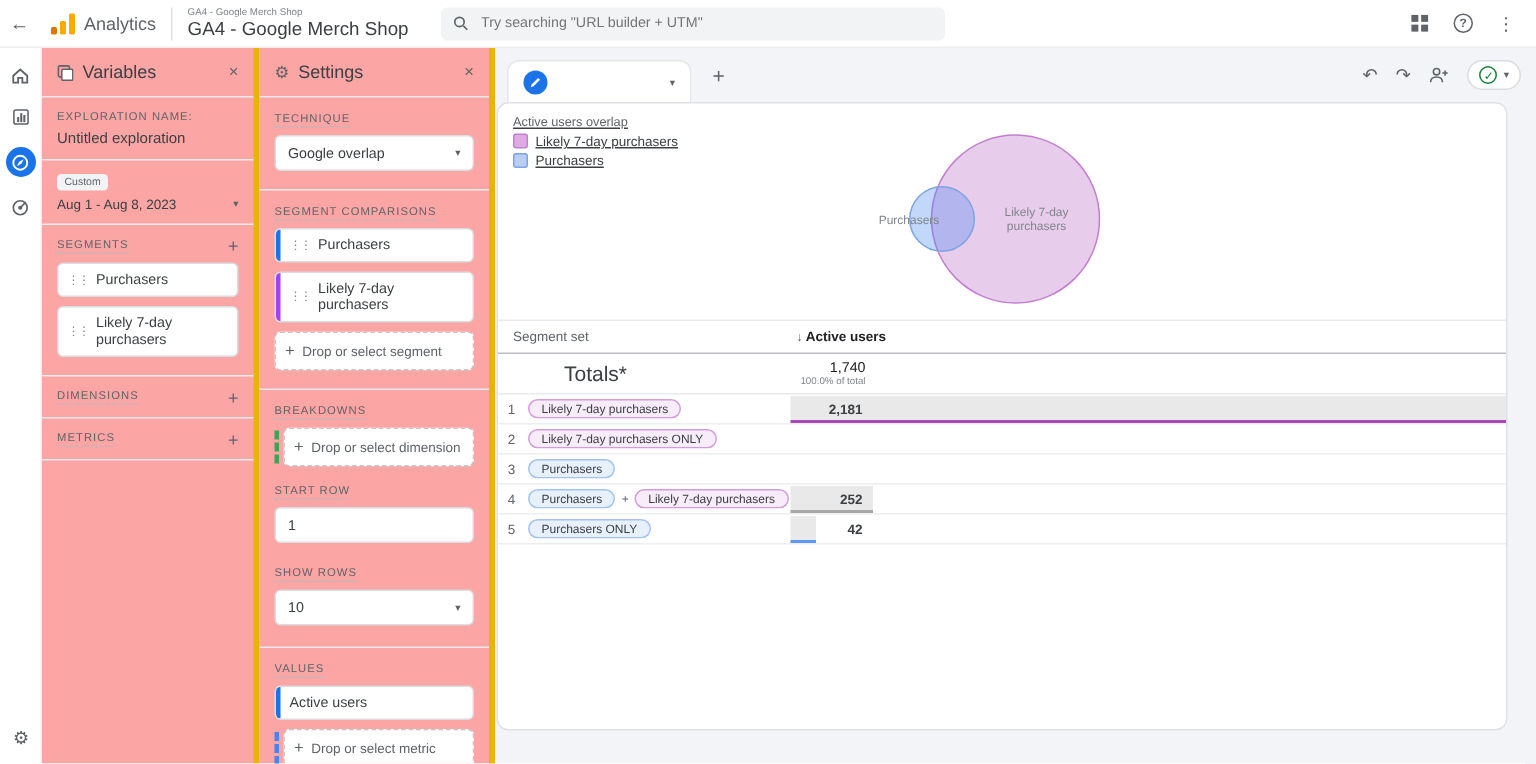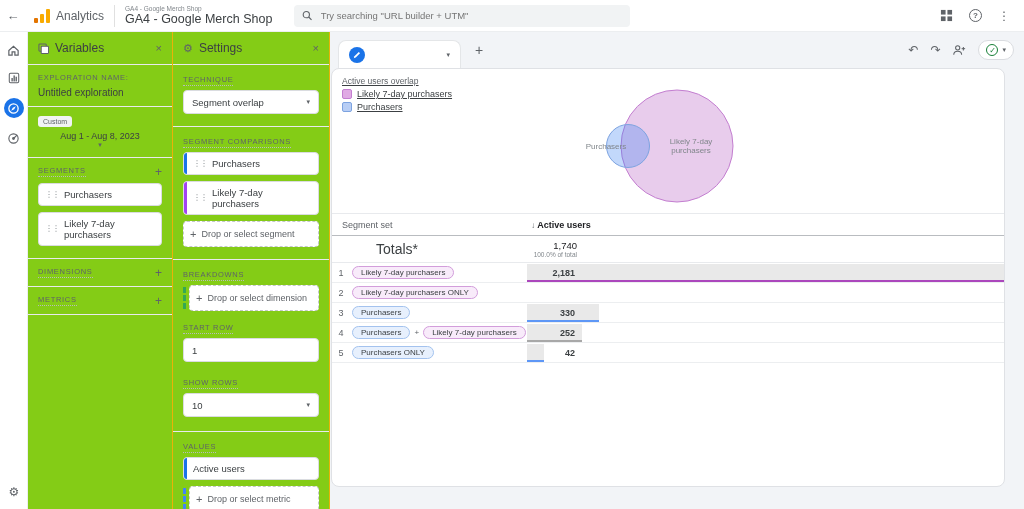--- a/index.html
+++ b/index.html
@@ -25,35 +25,35 @@
   .kebab { font-size:12px; }
 
   
   .body { position:absolute; top:32px; left:0; right:0; bottom:0; display:flex; }
   .rail { width:28px; background:#fff; border-right:1px solid #eceef0; display:flex; flex-direction:column; align-items:center; padding-top:10px; gap:12px; position:relative; }
   .rail-icon { width:16px; height:16px; display:flex; align-items:center; justify-content:center; color:#5f6368; cursor:pointer; }
   .rail-icon.active { width:20px; height:20px; background:#1a73e8; border-radius:50%; color:#fff; }
   .rail-gear { position:absolute; bottom:10px; left:0; width:28px; text-align:center; font-size:12px; color:#5f6368; cursor:pointer; }
 
   
-  .panel { background:#84cc16; border-right:1px solid #eab308; position:relative; }
+  .panel { background:#fca5a5; border-right:4px solid #eab308; position:relative; }
   .panel.variables { width:145px; }
   .panel.settings  { width:157px; }
   .panel-header { height:32px; display:flex; align-items:center; padding:0 10px; gap:6px; }
   .panel-title { font-size:12px; color:#3c4043; flex:1; }
   .panel-close { color:#5f6368; font-size:11px; cursor:pointer; }
   .panel-hdr-icon { color:#5f6368; font-size:11px; display:flex; }
   .divider { height:1px; background:#e8eaed; margin:0; }
   .section { padding:8px 10px; }
   .sec-label-row { display:flex; align-items:center; justify-content:space-between; }
   .sec-label { font-size:7.5px; letter-spacing:0.7px; color:#5f6368; border-bottom:1px dotted #b6babd; padding-bottom:1px; }
   .plus-btn { color:#5f6368; font-size:12px; cursor:pointer; line-height:10px; }
   .exp-name { font-size:10px; color:#3c4043; margin-top:4px; }
   .chip { display:inline-block; background:#f1f3f4; border-radius:3px; font-size:7px; color:#5f6368; padding:2px 5px; }
-  .date-row { display:flex; align-items:center; justify-content:space-between; margin-top:4px; cursor:pointer;flex-direction:column; }
+  .date-row { display:flex; align-items:center; justify-content:space-between; margin-top:4px; cursor:pointer; }
   .date-text { font-size:9px; color:#3c4043; }
   .caret { color:#5f6368; font-size:7px; }
 
   .var-card { border:1px solid #dadce0; border-radius:4px; padding:5px 6px; margin-top:6px; display:flex; align-items:center; gap:5px; font-size:9.5px; color:#3c4043; background:#fff; cursor:grab; }
   .drag-handle { color:#80868b; font-size:8px; letter-spacing:-1px; line-height:8px; }
 
   .set-card { border:1px solid #dadce0; border-radius:4px; padding:5px 6px 5px 9px; margin-top:6px; display:flex; align-items:center; gap:5px; font-size:9.5px; color:#3c4043; position:relative; overflow:hidden; background:#fff; cursor:grab; }
   .set-card .edgebar { position:absolute; left:0; top:0; bottom:0; width:3px; }
   .select-box { border:1px solid #dadce0; border-radius:4px; height:24px; display:flex; align-items:center; justify-content:space-between; padding:0 8px; font-size:9.5px; color:#3c4043; margin-top:6px; cursor:pointer; background:#fff; }
   .input-box { border:1px solid #dadce0; border-radius:4px; height:24px; display:flex; align-items:center; padding:0 8px; margin-top:6px; background:#fff; }
@@ -248,21 +248,21 @@
   <div class="panel settings">
     <div class="panel-header">
       <span class="panel-hdr-icon">⚙</span>
       <span class="panel-title">Settings</span>
       <span class="panel-close">×</span>
     </div>
     <div class="divider"></div>
     <div class="section">
       <span class="sec-label">TECHNIQUE</span>
       <div class="select-box">
-        <span>Segment overlap</span>
+        <span>Google overlap</span>
         <span class="caret">▾</span>
       </div>
     </div>
     <div class="divider" style="margin-top:4px;"></div>
     <div class="section">
       <span class="sec-label">SEGMENT COMPARISONS</span>
       <div id="cmp-segments">
           <div class="set-card">
             <div class="edgebar" style="background: rgb(26, 115, 232);"></div>
             <div class="drag-handle">⋮⋮</div>
@@ -412,24 +412,20 @@
                 </div>
               </div>
             </div>
             <div class="t-row">
               <div class="t-col1" style="display: flex; align-items: center; padding-left: 0px;">
                 <div class="row-num">3</div>
                 <div class="row-pills">
                   <div class="pill blue">Purchasers</div>
                 </div>
               </div>
-              <div class="val-cell">
-                <div class="val-bar" style="width: 15.1%; border-bottom-color: rgb(94, 151, 246);"></div>
-                <div class="val-text">330</div>
-              </div>
             </div>
             <div class="t-row">
               <div class="t-col1" style="display: flex; align-items: center; padding-left: 0px;">
                 <div class="row-num">4</div>
                 <div class="row-pills">
                   <div class="pill blue">Purchasers</div>
                   <div class="joiner">+</div>
                   <div class="pill purple">Likely 7-day purchasers</div>
                 </div>
               </div>

